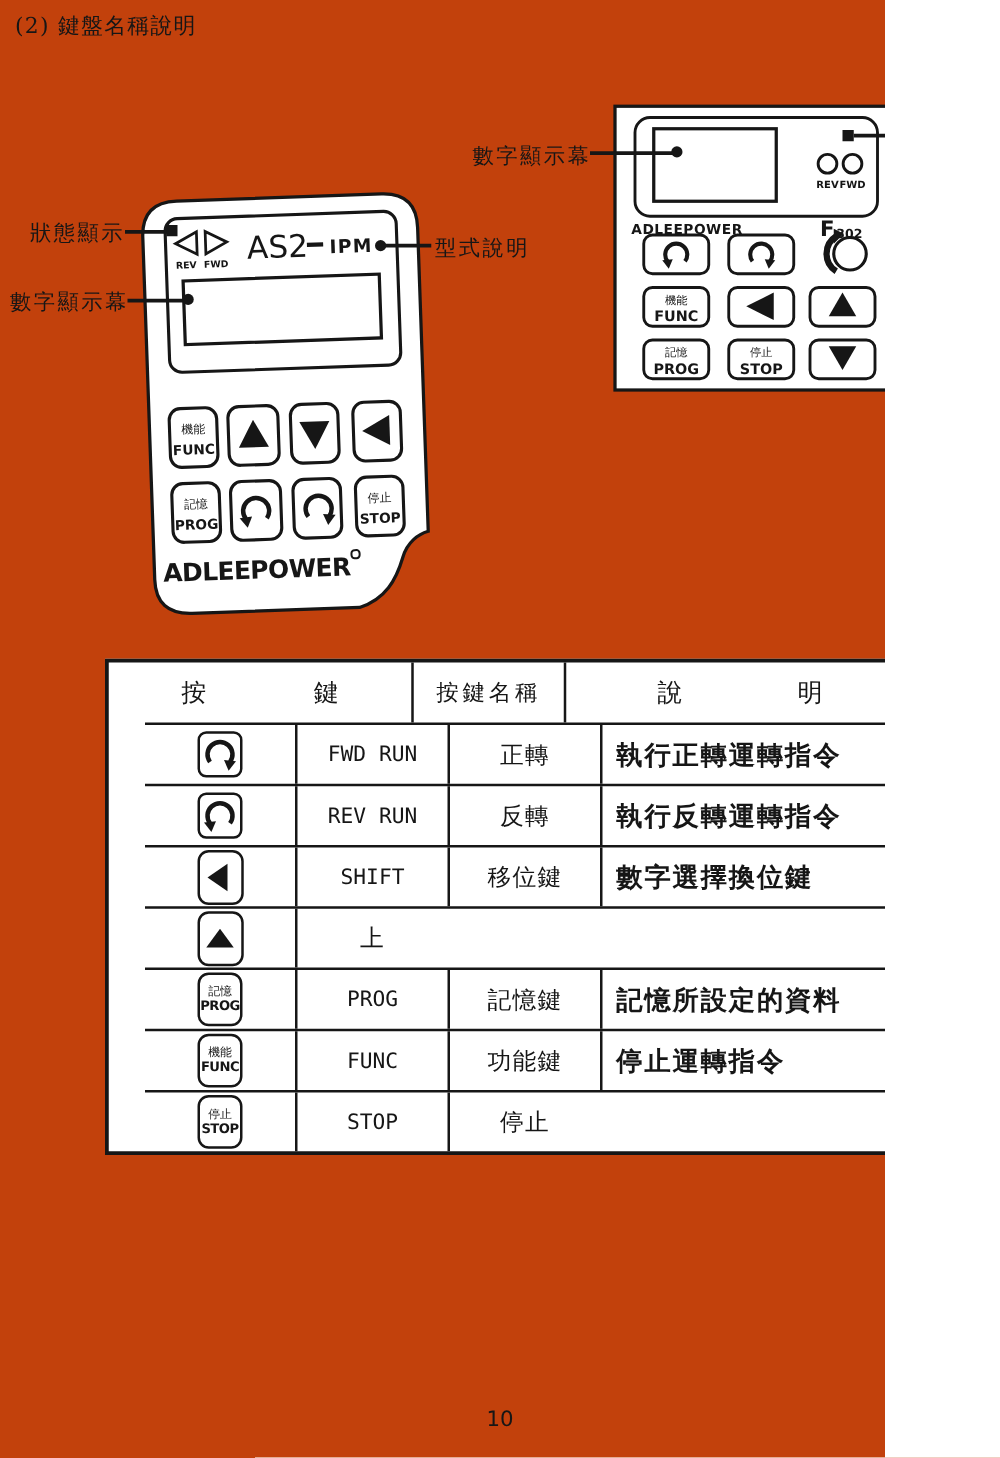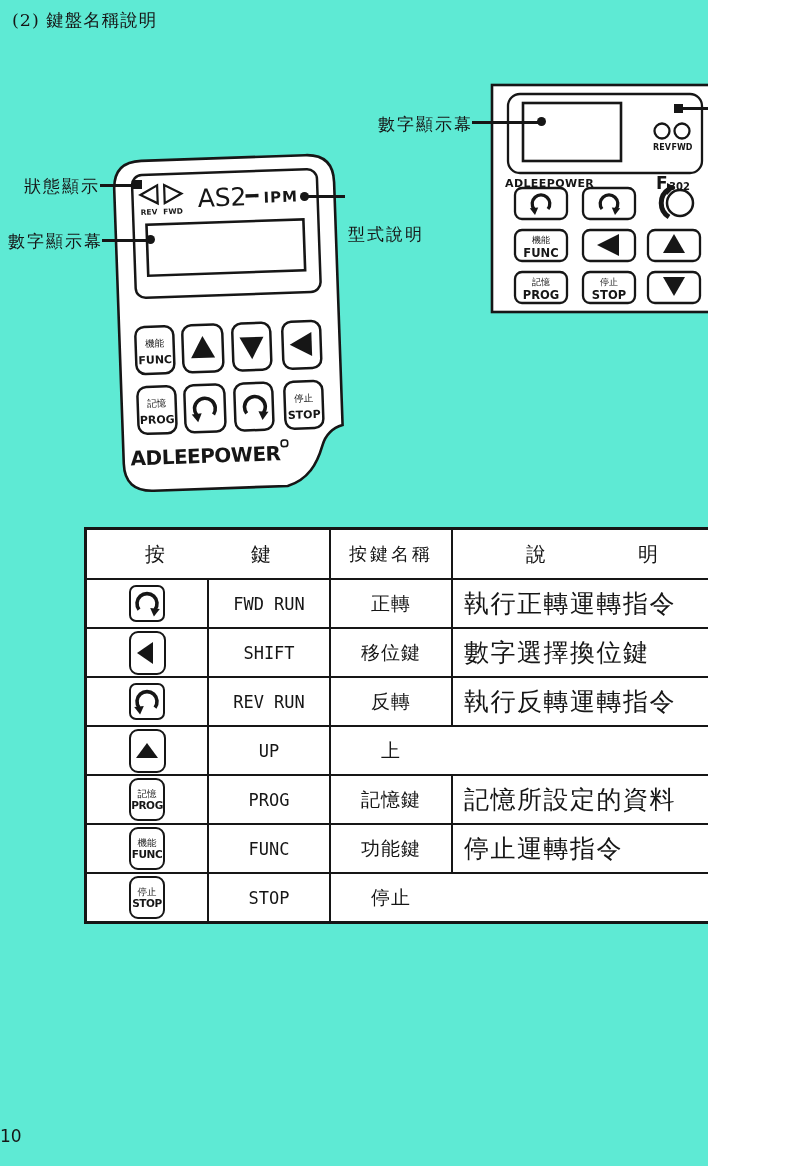--- a/index.html
+++ b/index.html
@@ -1,40 +1,40 @@
 <!DOCTYPE html>
 <html><head>
 <meta charset="utf-8">
 <style>
   html,body{margin:0;padding:0;background:#fff;}
-  .page{position:relative;width:708px;height:1166px;background:#5eead4;overflow:hidden;
+  .page{position:relative;width:708px;height:1166px;background:#c2410c;overflow:hidden;
         font-family:"DejaVu Serif","Liberation Serif",serif;color:#161616;}
   .abs{position:absolute;}
   .cjk-label{font-size:17px;letter-spacing:2px;white-space:nowrap;color:#161616;}
   .lead-line{position:absolute;height:2.6px;background:#161616;}
   .dot-round{position:absolute;width:9px;height:9px;border-radius:50%;background:#161616;}
   .dot-square{position:absolute;width:9px;height:9px;background:#161616;}
   .page-title{position:absolute;left:12px;top:8px;font-size:17.5px;letter-spacing:1px;}
-  .page-num{position:absolute;left:0;top:1126px;width:800px;
+  .page-num{position:absolute;left:0;top:1126px;width:800px;text-align:center;
             font-size:17px;font-family:"DejaVu Sans","Liberation Sans",sans-serif;}
   svg text{fill:#161616;}
   .sans{font-family:"DejaVu Sans","Liberation Sans",sans-serif;}
 
   
   .btn-table{position:absolute;left:84px;top:527px;width:650px;border:3px solid #161616;box-sizing:border-box;background:#fff;}
   .t-header{display:grid;grid-template-columns:242px 122px 1fr;height:48px;}
-  .t-row{display:grid;grid-template-columns:120px 122px 122px 1fr;height:47px;border-top:2.6px solid #161616;}
+  .t-row{display:grid;grid-template-columns:120px 122px 122px 1fr;height:47px;border-top:2.6px solid #161616;margin-left:29px;}
   .t-header>div,.t-row>div{display:flex;align-items:center;justify-content:center;border-left:2.6px solid #161616;overflow:hidden;}
   .t-header>div:first-child,.t-row>div:first-child{border-left:none;}
   .hdr-split{gap:86px;font-size:20px;}
   .hdr-split2{gap:92px;font-size:20px;}
   .hdr-name{font-size:18px;letter-spacing:3px;}
   .cell-key{font-family:"DejaVu Sans Mono","Liberation Mono",monospace;font-size:17px;letter-spacing:0px;}
   .cell-name{font-size:19px;letter-spacing:1px;}
-  .cell-desc{justify-content:flex-start !important;padding-left:11px;font-size:25px;letter-spacing:1.5px;white-space:nowrap;}
+  .cell-desc{justify-content:flex-start !important;padding-left:11px;font-size:21px;letter-spacing:1.5px;white-space:nowrap;font-weight:bold;}
 
   
   .key-btn{border:2.6px solid #161616;border-radius:8px;display:flex;flex-direction:column;
            align-items:center;justify-content:center;background:#fff;box-sizing:border-box;}
   .key-btn.arc{width:36px;height:37px;border-radius:7px;}
   .key-btn.tri{width:37px;height:44px;border-radius:9px;}
   .key-btn.txt{width:36px;height:43px;border-radius:9px;}
   .key-cn{font-size:9.5px;line-height:11px;letter-spacing:0;}
   .key-en{font-family:"DejaVu Sans","Liberation Sans",sans-serif;font-size:10.5px;line-height:12px;
           font-weight:900;letter-spacing:-0.4px;}
@@ -142,21 +142,21 @@
   <div class="abs cjk-label" style="left:24px;top:175px;">狀態顯示</div>
   <div class="lead-line" style="left:100px;top:184px;width:40px;"></div>
   <div class="dot-square" style="left:133px;top:180px;"></div>
 
   <div class="abs cjk-label" style="left:8px;top:230px;">數字顯示幕</div>
   <div class="lead-line" style="left:102px;top:239px;width:50px;"></div>
   <div class="dot-round" style="left:146px;top:235px;"></div>
 
   <div class="dot-round" style="left:300px;top:192px;"></div>
   <div class="lead-line" style="left:305px;top:195px;width:40px;"></div>
-  <div class="abs cjk-label" style="left:348px;top:187px;margin-top:36px;">型式說明</div>
+  <div class="abs cjk-label" style="left:348px;top:187px;">型式說明</div>
 
   <div class="abs cjk-label" style="left:378px;top:113px;">數字顯示幕</div>
   <div class="lead-line" style="left:472px;top:121px;width:70px;"></div>
   <div class="dot-round" style="left:537px;top:117px;"></div>
 
   <div class="lead-line" style="left:683px;top:107px;width:43px;"></div>
   <div class="abs cjk-label" style="left:729px;top:98px;">狀態顯示</div>
 
   <div class="btn-table">
     <div class="t-header">
@@ -180,55 +180,54 @@
         </svg>
           </div>
         </div>
       <div class="cell-key">FWD RUN</div>
       <div class="cell-name">正轉</div>
       <div class="cell-desc">執行正轉運轉指令</div>
     </div>
 
     <div class="t-row">
       <div>
-          <div class="key-btn tri">
-        <svg width="24" height="24" viewBox="0 0 24 24">
-              <polygon points="18,1 18,23 2,12" fill="#161616"></polygon>
-            </svg>
-      </div>
-        </div>
-      <div class="cell-key">SHIFT</div>
-      <div class="cell-name">移位鍵</div>
-      <div class="cell-desc">數字選擇換位鍵</div>
-    </div>
-
-    <div class="t-row">
-      <div>
           <div class="key-btn arc">
         <svg width="26" height="26" viewBox="-13 -13 26 26">
           <path d="M -8 5.6 A 10 10 0 1 1 8 5.6" fill="none" stroke="#161616" stroke-width="3.6"></path>
           <polygon points="-3.2,4 -12.8,5 -6.9,12.6" fill="#161616"></polygon>
         </svg>
           </div>
         </div>
       <div class="cell-key">REV RUN</div>
       <div class="cell-name">反轉</div>
       <div class="cell-desc">執行反轉運轉指令</div>
     </div>
 
+    <div class="t-row">
+      <div>
+          <div class="key-btn tri">
+        <svg width="24" height="24" viewBox="0 0 24 24">
+              <polygon points="18,1 18,23 2,12" fill="#161616"></polygon>
+            </svg>
+      </div>
+        </div>
+      <div class="cell-key">SHIFT</div>
+      <div class="cell-name">移位鍵</div>
+      <div class="cell-desc">數字選擇換位鍵</div>
+    </div>
+
 
     <div class="t-row">
       <div>
           <div class="key-btn tri">
         <svg width="24" height="24" viewBox="0 0 24 24">
               <polygon points="12,4 1,19 23,19" fill="#161616"></polygon>
             </svg>
       </div>
         </div>
-      <div class="cell-key">UP</div>
       <div class="cell-name">上</div>
     </div>
 
     <div class="t-row">
       <div>
           <div class="key-btn txt">
         <span class="key-cn">記憶</span>
         <span class="key-en">PROG</span>
       </div>
         </div>

